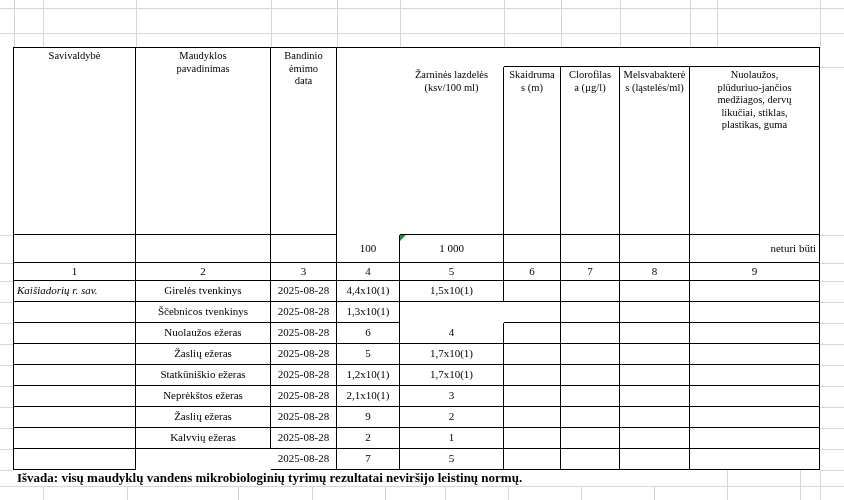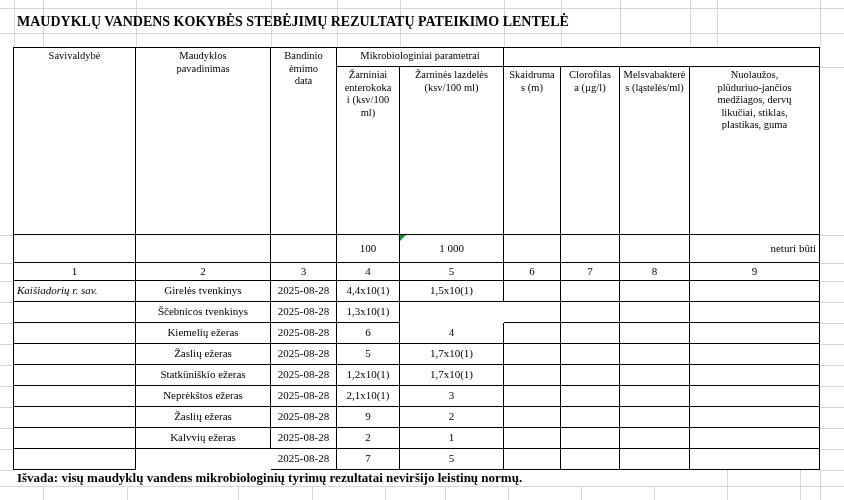--- a/index.html
+++ b/index.html
@@ -93,37 +93,31 @@
       <div class="gl" style="left: 0px; top: 323px; width: 13px; height: 1px;"></div>
       <div class="gl" style="left: 0px; top: 344px; width: 13px; height: 1px;"></div>
       <div class="gl" style="left: 0px; top: 365px; width: 13px; height: 1px;"></div>
       <div class="gl" style="left: 0px; top: 386px; width: 13px; height: 1px;"></div>
       <div class="gl" style="left: 0px; top: 407px; width: 13px; height: 1px;"></div>
       <div class="gl" style="left: 0px; top: 428px; width: 13px; height: 1px;"></div>
       <div class="gl" style="left: 0px; top: 449px; width: 13px; height: 1px;"></div>
       <div class="gl" style="left: 0px; top: 470px; width: 13px; height: 1px;"></div>
     </div>
 
-  <div class="sheet-title">MAUDYKLŲ VANDENS KOKYBĖS STEBĖJIMŲ REZULTATŲ PATEIKIMO LENTELĖ</div>
 
   <div class="tbl">
 
     <div class="cell hdr wrap" style="grid-row:1/3;grid-column:1">Savivaldybė</div>
     <div class="cell hdr wrap" style="grid-row:1/3;grid-column:2">Maudyklos
 pavadinimas</div>
     <div class="cell hdr wrap" style="grid-row:1/3;grid-column:3">Bandinio
 ėmimo
 data</div>
-    <div class="cell hdr" style="grid-row:1;grid-column:4/6">Mikrobiologiniai parametrai</div>
     <div class="cell" style="grid-row:1;grid-column:6/10"></div>
 
-    <div class="cell hdr wrap" style="grid-row:2;grid-column:4">Žarniniai
-enterokoka
-i (ksv/100
-ml)</div>
     <div class="cell hdr wrap" style="grid-row:2;grid-column:5">Žarninės lazdelės
 (ksv/100 ml)</div>
     <div class="cell hdr wrap" style="grid-row:2;grid-column:6">Skaidruma
 s (m)</div>
     <div class="cell hdr wrap" style="grid-row:2;grid-column:7">Clorofilas
 a (µg/l)</div>
     <div class="cell hdr wrap" style="grid-row:2;grid-column:8">Melsvabakterė
 s (ląstelės/ml)</div>
     <div class="cell hdr wrap" style="grid-row:2;grid-column:9">Nuolaužos,
 plūduriuo-jančios
@@ -165,21 +159,21 @@
       <div class="cell" style="grid-area: 5 / 9;"></div>
       <div class="cell al" style="grid-area: 6 / 1;"></div>
       <div class="cell" style="grid-area: 6 / 2;">Ščebnicos tvenkinys</div>
       <div class="cell" style="grid-area: 6 / 3;">2025-08-28</div>
       <div class="cell" style="grid-area: 6 / 4;">1,3x10(1)</div>
       <div class="cell" style="grid-area: 6 / 6;"></div>
       <div class="cell" style="grid-area: 6 / 7;"></div>
       <div class="cell" style="grid-area: 6 / 8;"></div>
       <div class="cell" style="grid-area: 6 / 9;"></div>
       <div class="cell al" style="grid-area: 7 / 1;"></div>
-      <div class="cell" style="grid-area: 7 / 2;">Kiemelių ežeras</div>
+      <div class="cell" style="grid-area: 7 / 2;">Nuolaužos ežeras</div>
       <div class="cell" style="grid-area: 7 / 3;">2025-08-28</div>
       <div class="cell" style="grid-area: 7 / 4;">6</div>
       <div class="cell" style="grid-area: 7 / 5;">4</div>
       <div class="cell" style="grid-area: 7 / 6;"></div>
       <div class="cell" style="grid-area: 7 / 7;"></div>
       <div class="cell" style="grid-area: 7 / 8;"></div>
       <div class="cell" style="grid-area: 7 / 9;"></div>
       <div class="cell al" style="grid-area: 8 / 1;"></div>
       <div class="cell" style="grid-area: 8 / 2;">Žaslių ežeras</div>
       <div class="cell" style="grid-area: 8 / 3;">2025-08-28</div>

